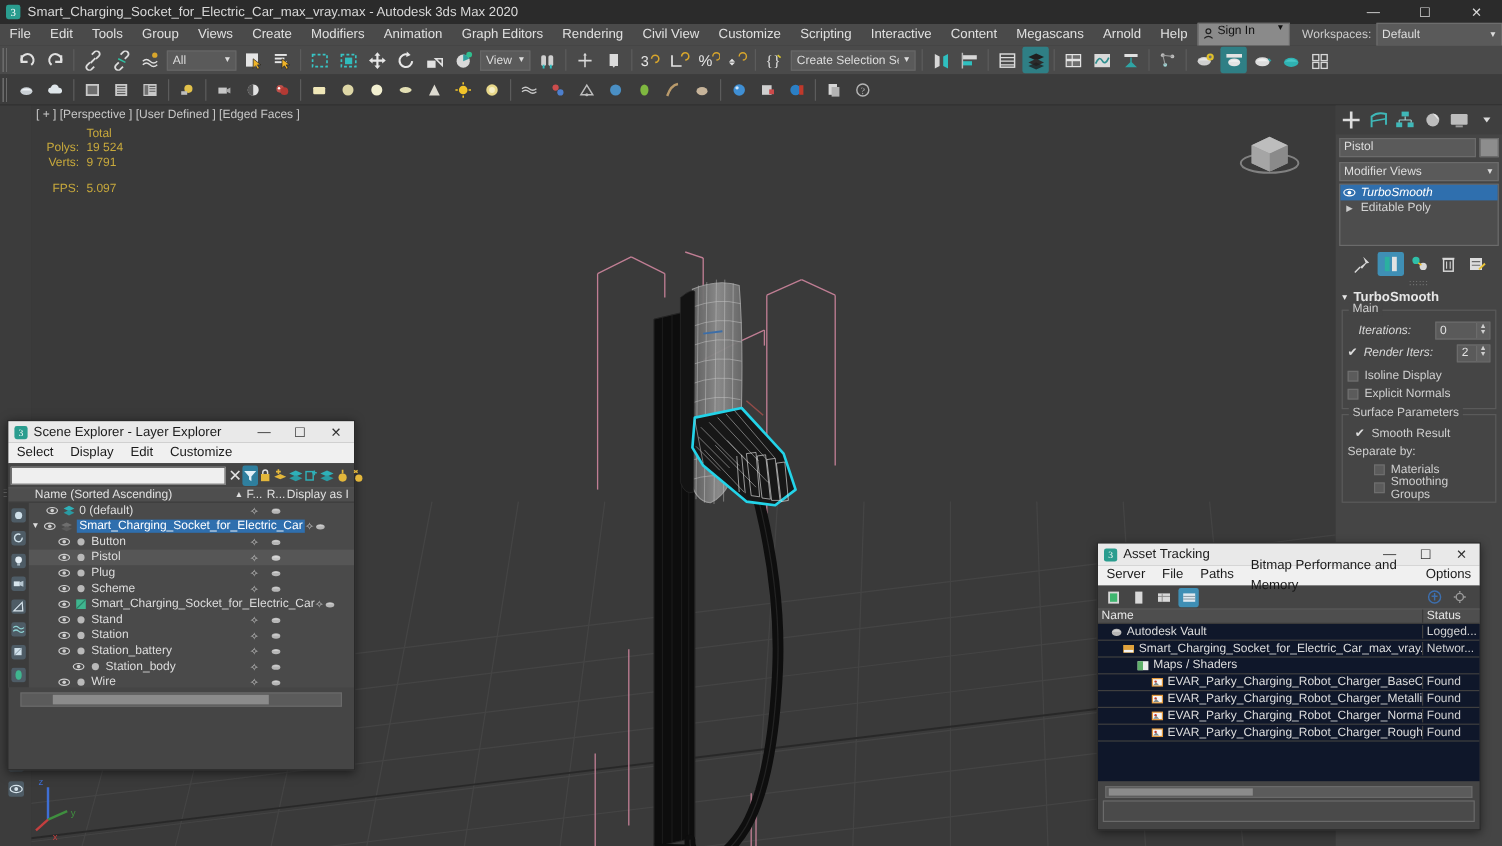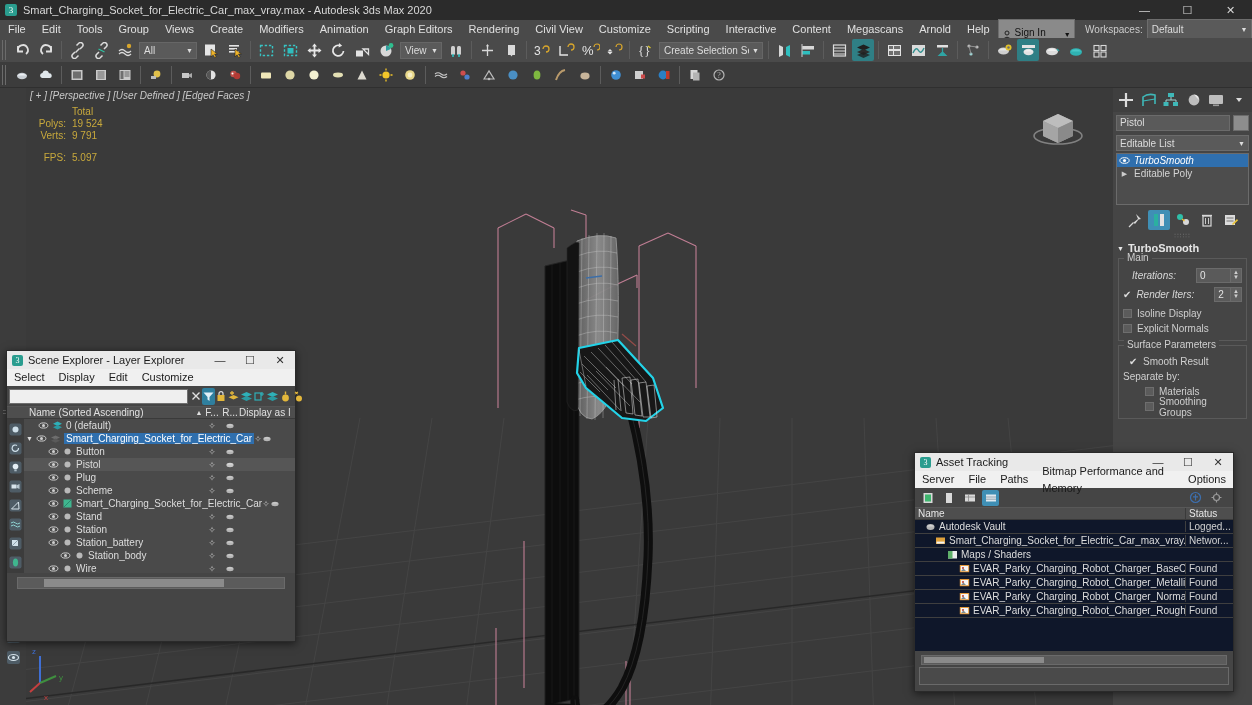--- a/index.html
+++ b/index.html
@@ -28,21 +28,21 @@
   .wbtn { width:43px; height:20px; display:flex; align-items:center; justify-content:center;
           color:#d8d8d8; font-size:11px; }
 
   
   .menubar {
     position:absolute; top:20px; left:0; width:1252px; height:18px;
     background:#4a4a4a; display:flex; align-items:center;
   }
   .menuitem { padding:0 8px; height:18px; line-height:18px; font-size:11px; color:#e0e0e0; white-space:nowrap; }
   .signin {
-    margin-left:auto; display:flex; align-items:flex-end; height:20px;
+    margin-left:auto; display:flex; align-items:flex-start; height:20px;
     background:#8a8a8a; color:#111; font-size:10px; border:1px solid #6d6d6d; width:100px;
   }
   .signin .silabel { padding-left:16px; position:relative; flex:1; }
   .signin .sicaret { width:14px; text-align:center; font-size:7px; }
   .wsp { display:flex; align-items:center; margin:0 4px 0 10px; font-size:10px; color:#ccc; }
   .wspsel { background:#5a5a5a; border:1px solid #6d6d6d; width:136px; height:20px;
             display:flex; align-items:center; font-size:10px; color:#ddd; }
   .wspsel span:first-child { padding-left:4px; flex:1; }
   .wspsel span:last-child { width:14px; text-align:center; font-size:7px; }
 
@@ -65,21 +65,21 @@
   
   .lefttb { position:absolute; top:88px; left:0; width:26px; height:617px; background:#3c3c3c; }
   .lefttb .tgripv { width:20px; height:6px; margin:2px auto;
       background:repeating-linear-gradient(0deg,#6b6b6b 0 1px,transparent 1px 3px); }
   .ltbtn { width:22px; height:20px; margin:1px auto; display:flex; align-items:center; justify-content:center;
            border-radius:2px; }
 
   
   .viewport { position:absolute; top:88px; left:26px; width:1087px; height:617px;
               background:#3a3a3a; overflow:hidden; }
-  .vplabel { position:absolute; top:2px; left:4px; font-size:10px; color:#c8c8c8;font-style:italic; }
+  .vplabel { position:absolute; top:2px; left:4px; font-size:10px; color:#c8c8c8; }
   .vpstats { position:absolute; top:18px; left:4px; font-size:10px; color:#c8a93c; line-height:12px; }
   .vpstats table { border-collapse:collapse; }
   .vpstats td { font-size:10px; color:#c8a93c; padding:0 6px 0 0; }
   .vpstats td.lbl { text-align:right; width:42px; }
   .vcube { position:absolute; top:20px; right:22px; width:66px; height:44px; }
 
   
   .cmdpanel { position:absolute; top:88px; left:1113px; width:139px; height:617px; background:#454545; }
   .cptabs { height:24px; display:flex; align-items:center; background:#3f3f3f; padding:0 2px; }
   .cptab { width:25px; height:22px; display:flex; align-items:center; justify-content:center; }
@@ -955,21 +955,21 @@
           </svg>
       </div>
     </div>
 
     <div class="cpname">
       <div class="cpnamefield">Pistol</div>
       <div class="cpcolor"></div>
     </div>
 
     <div class="modlist">
-      <span>Editable List</span>
+      <span>Modifier Views</span>
       <span>▼</span>
     </div>
 
     <div class="modstack">
       <div class="modrow sel">
         <svg width="11" height="11" viewBox="0 0 11 11" style="margin-right:4px">
           <ellipse cx="5.5" cy="5.5" rx="4.6" ry="2.8" fill="none" stroke="#fff" stroke-width="1"></ellipse>
             <circle cx="5.5" cy="5.5" r="1.6" fill="#fff"></circle>
         </svg>
         <span>TurboSmooth</span>

